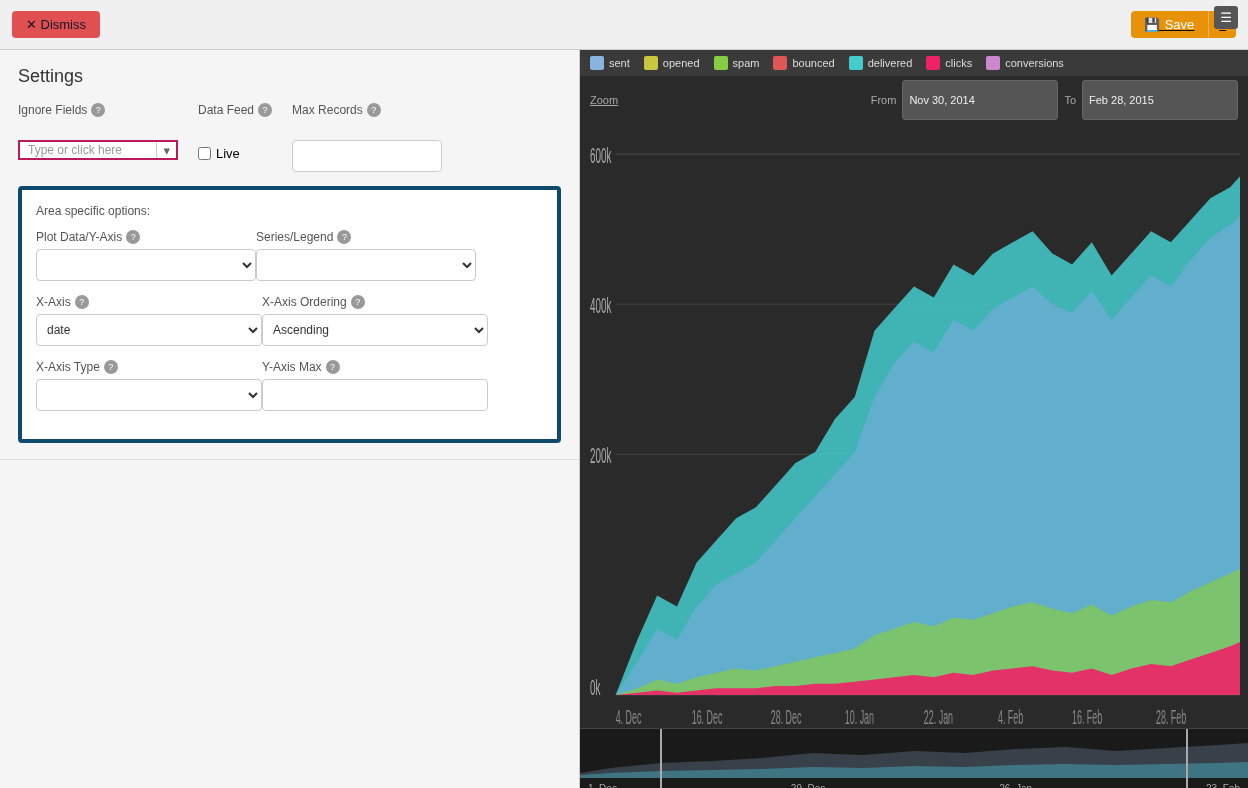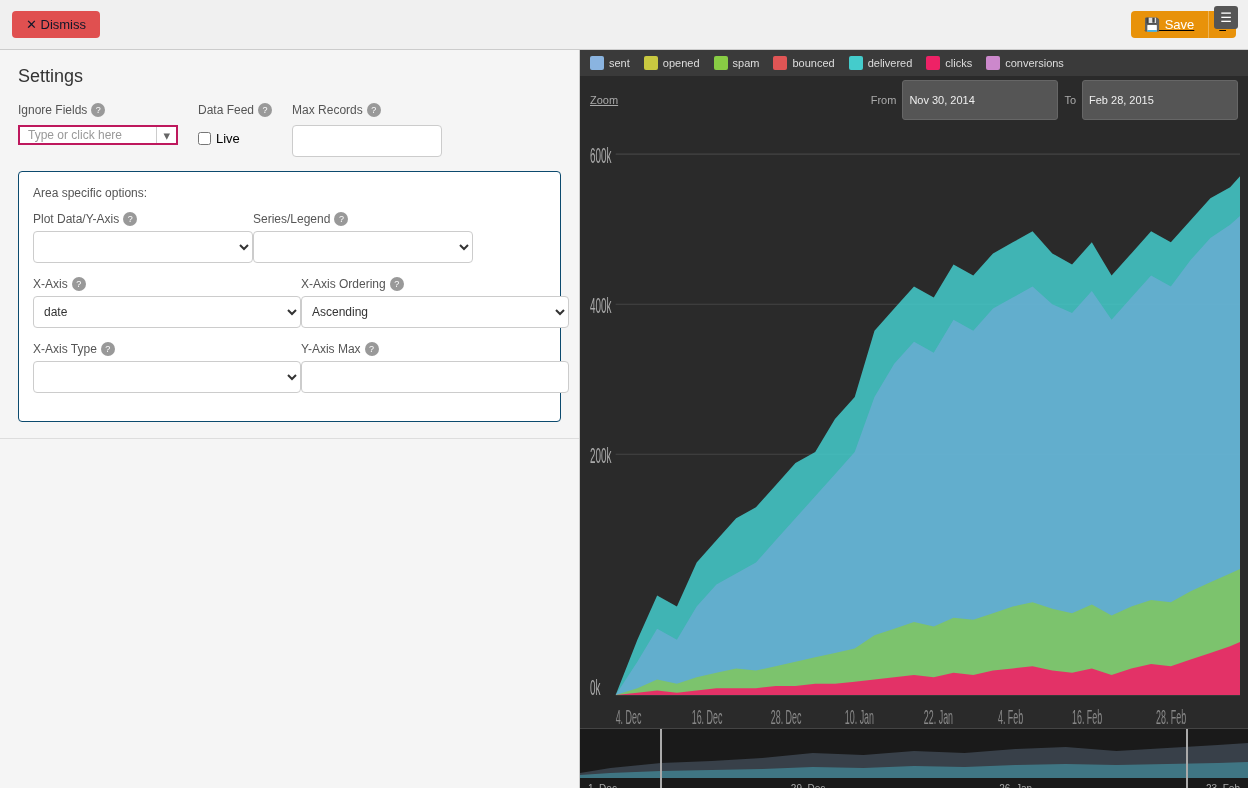--- a/index.html
+++ b/index.html
@@ -84,21 +84,21 @@
     }
     .settings-row {
       display: flex;
       gap: 20px;
       margin-bottom: 14px;
       align-items: flex-start;
     }
     .field-group {
       display: flex;
       flex-direction: column;
-      gap: 8px;
+      gap: 23px;
     }
     .field-label {
       font-size: 12px;
       color: #555;
       display: flex;
       align-items: center;
       gap: 4px;
     }
     .help-icon {
       width: 14px;
@@ -151,21 +151,21 @@
       background: white;
       width: 150px;
       height: 32px;
       padding: 0 8px;
       font-size: 13px;
     }
 
     
     .area-options {
       margin: 10px 0 0 0;
-      border: 1px solid #0c4a6e;
+      border: 4px solid #0c4a6e;
       border-radius: 4px;
       background: white;
       padding: 14px;
     }
     .area-options-title {
       font-size: 12px;
       color: #555;
       margin-bottom: 12px;
     }
     .options-row {
@@ -186,21 +186,21 @@
       padding: 0 6px;
       font-size: 12px;
       color: #333;
       cursor: pointer;
       appearance: auto;
     }
     .select-field-md {
       width: 220px;
     }
     .select-field-lg {
-      width: 268px;
+      width: 226px;
     }
 
     
     .right-panel {
       flex: 1;
       background: #2a2a2a;
       display: flex;
       flex-direction: column;
     }
     .chart-legend {

